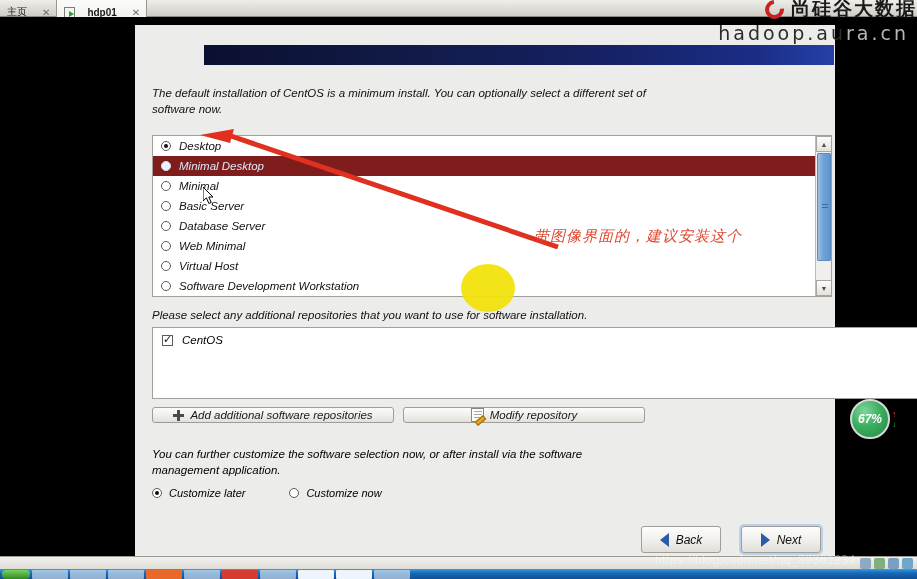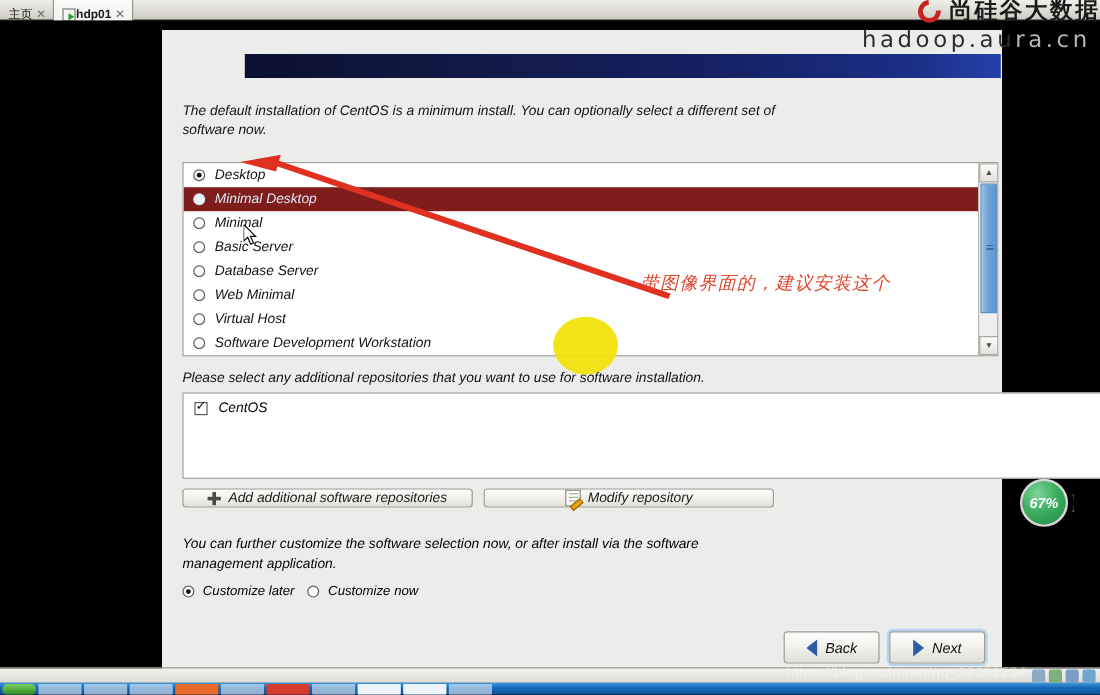--- a/index.html
+++ b/index.html
@@ -12,21 +12,21 @@
   #root { position: relative; width: 917px; height: 579px; background: #000; }
 
   
   .tabbar {
     position: absolute; left: 0; top: 0; width: 917px; height: 17px;
     background: linear-gradient(to bottom, #eeeeea 0%, #dedcd6 55%, #cfccc5 100%);
     border-bottom: 1px solid #8e8b85;
     display: flex; align-items: stretch;
   }
   .tab {
-    display: flex; align-items: center; gap: 0;
+    display: flex; align-items: center; gap: 12px;
     padding: 0 6px 0 7px; height: 24px;
     font-size: 10px; color: #1a1a1a; position: relative; text-align: right;
   }
   .tab.inactive { background: transparent; }
   .tab.active {
     background: linear-gradient(to bottom,#fbfbfa 0%, #efeeea 100%);
     border-left: 1px solid #9a9790; border-right: 1px solid #9a9790;
     font-weight: bold;
   }
   .tab .tab-label { white-space: nowrap; }
@@ -145,23 +145,23 @@
   }
   .doc-icon::after {
     content:""; position:absolute; right:-3px; bottom:-2px;
     width:9px; height:3px; background:#e8a316; transform: rotate(-40deg);
     border:1px solid #9a6d08;
   }
 
   .custom-note { position: absolute; left: 17px; top: 422px; width: 500px; line-height: 15.5px; }
   .customrow { position: absolute; left: 17px; top: 462px; display: flex; align-items: center; font-size: 11px; }
   .customrow .opt { display: flex; align-items: center; gap: 7px; }
-  .customrow .opt.second { margin-left: 11px; text-align: center; }
-
-  .navrow { position: absolute; right: 14px; top: 501px; display: flex; gap: 8px; }
+  .customrow .opt.second { margin-left: 44px; text-align: center; }
+
+  .navrow { position: absolute; right: 14px; top: 501px; display: flex; gap: 20px; }
   .navbtn {
     display:flex; align-items:center; justify-content:center; gap: 7px;
     width: 80px; height: 27px; border-radius: 3px;
     background: linear-gradient(to bottom,#fdfdfc 0%, #f2f1ed 48%, #e0ded8 100%);
     border: 1px solid #a09d97; font-size: 12px; color: #111; cursor: pointer;
   }
   .navbtn.focus { box-shadow: 0 0 0 2px #b9d3ee; }
   .arrow-l, .arrow-r { width: 0; height: 0; flex: none; }
   .arrow-l {
     border-right: 9px solid #2b5ca8; border-top: 7px solid transparent; border-bottom: 7px solid transparent;

